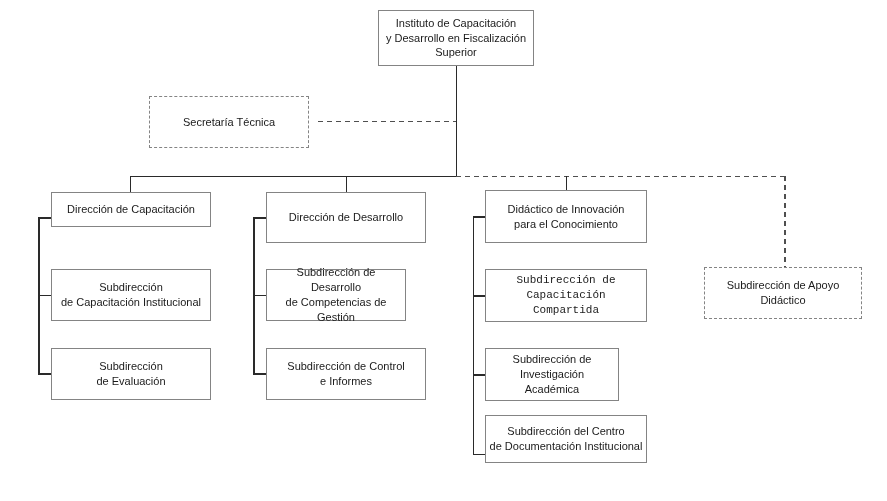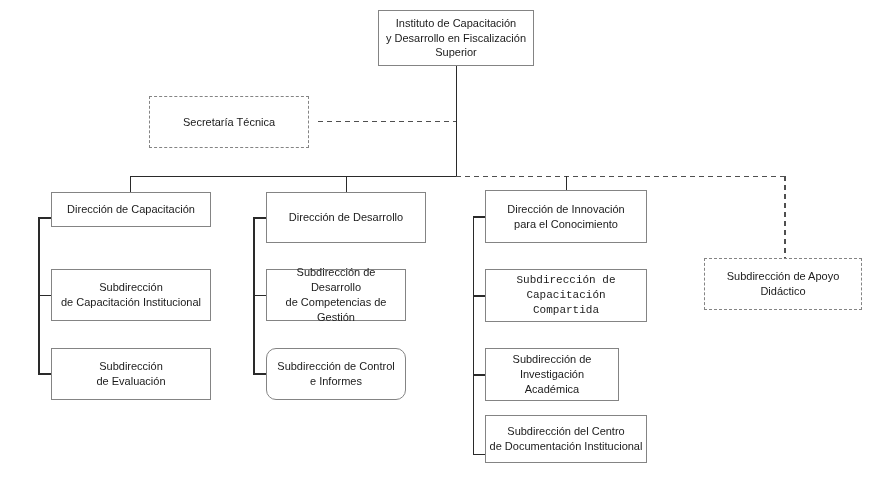--- a/index.html
+++ b/index.html
@@ -78,28 +78,28 @@
 
   <div class="node" style="left:51px;top:192px;width:160px;height:35px;text-align:center;">Dirección de Capacitación</div>
   <div class="node" style="left:51px;top:269px;width:160px;height:52px;">Subdirección
 de Capacitación Institucional</div>
   <div class="node" style="left:51px;top:348px;width:160px;height:52px;">Subdirección
 de Evaluación</div>
 
   <div class="node" style="left:266px;top:192px;width:160px;height:51px;">Dirección de Desarrollo</div>
   <div class="node" style="left:266px;top:269px;width:140px;height:52px;">Subdirección de Desarrollo
 de Competencias de Gestión</div>
-  <div class="node" style="left:266px;top:348px;width:140px;height:52px;border-radius:10px;">Subdirección de Control
+  <div class="node" style="left:266px;top:348px;width:160px;height:52px;">Subdirección de Control
 e Informes</div>
 
-  <div class="node" style="left:485px;top:190px;width:162px;height:53px;">Dirección de Innovación
+  <div class="node" style="left:485px;top:190px;width:162px;height:53px;">Didáctico de Innovación
 para el Conocimiento</div>
   <div class="node" style="left:485px;top:269px;width:162px;height:53px;font-family:Liberation Mono, monospace;">Subdirección de Capacitación
 Compartida</div>
   <div class="node" style="left:485px;top:348px;width:134px;height:53px;">Subdirección de Investigación
 Académica</div>
   <div class="node" style="left:485px;top:415px;width:162px;height:48px;">Subdirección del Centro
 de Documentación Institucional</div>
 
-  <div class="node dashed" style="left:704px;top:258px;width:158px;height:52px;">Subdirección de Apoyo
+  <div class="node dashed" style="left:704px;top:267px;width:158px;height:52px;">Subdirección de Apoyo
 Didáctico</div>
 
 </div>
 
 </body></html>

